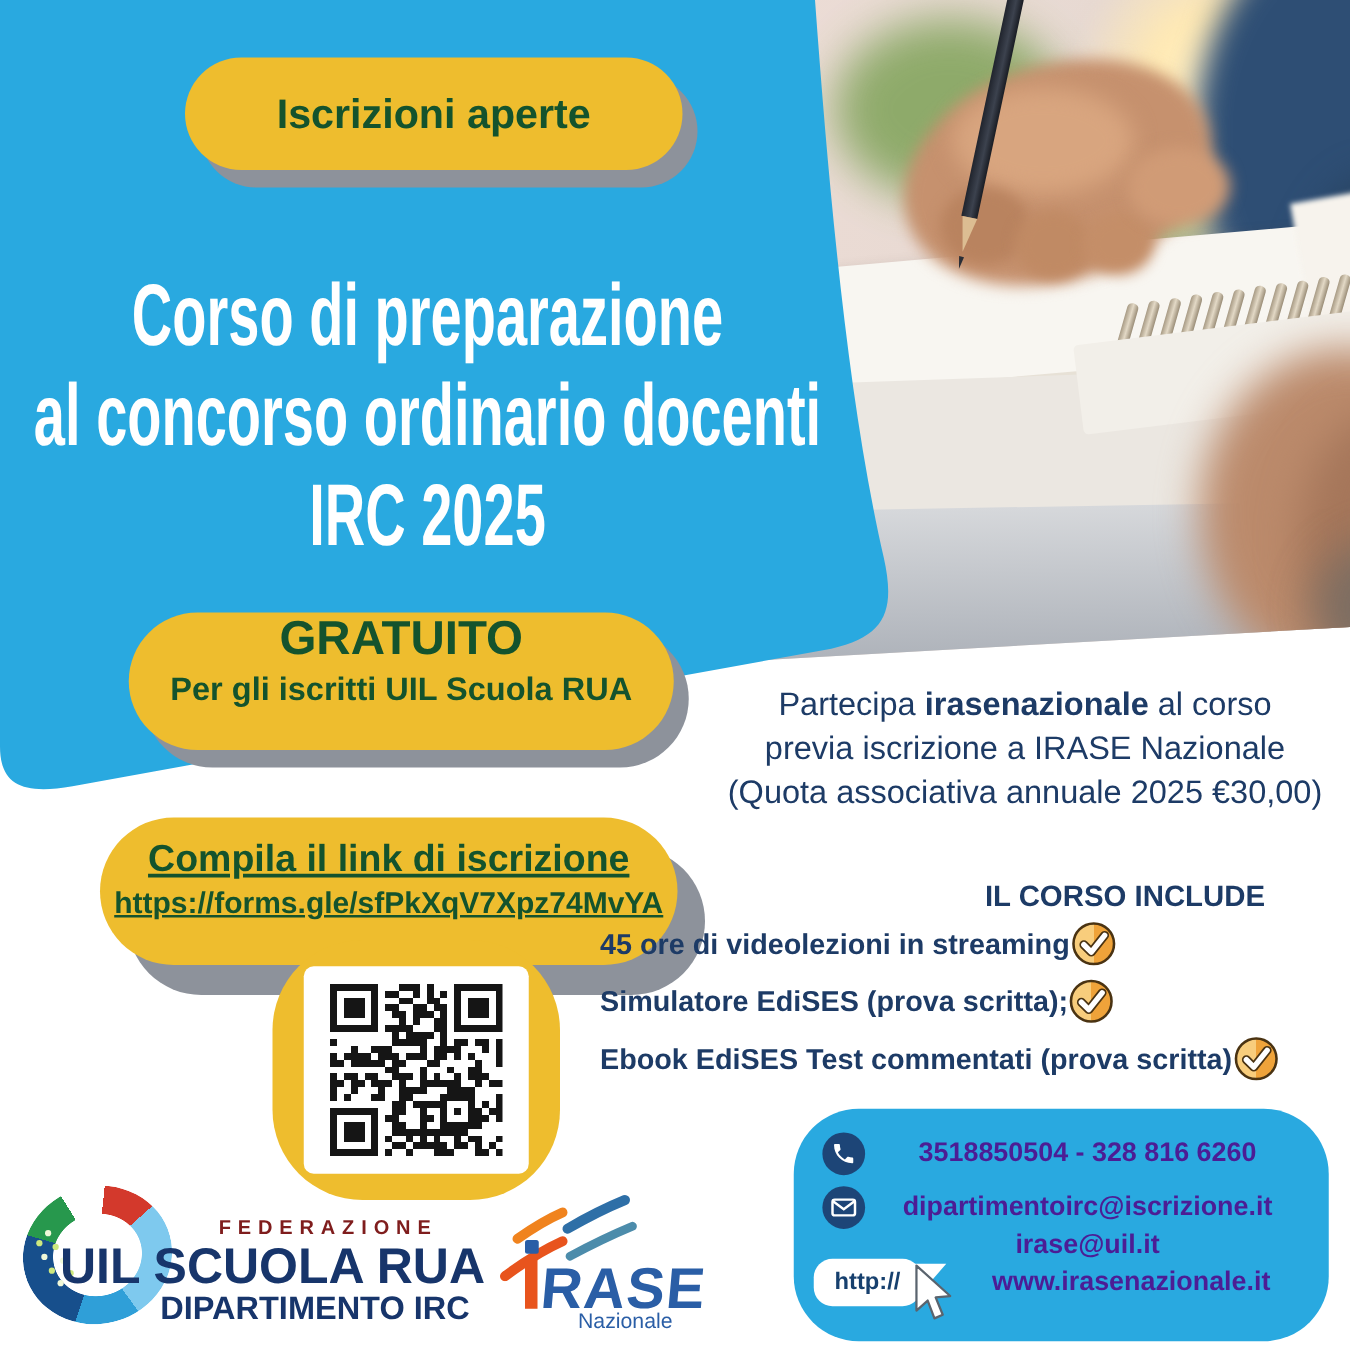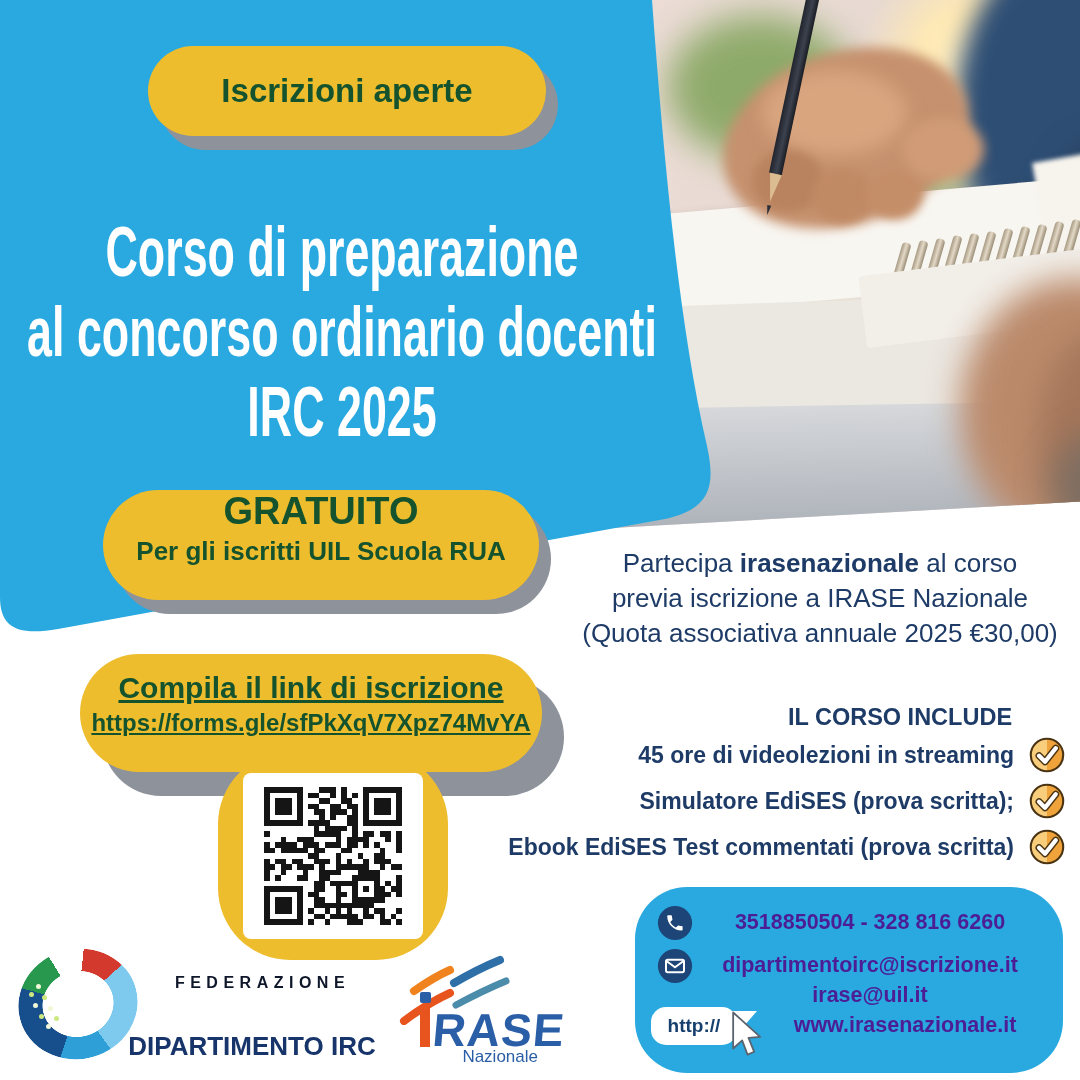--- a/index.html
+++ b/index.html
@@ -71,21 +71,21 @@
   .qrpanel{position:absolute;left:25px;top:21px;width:180px;height:166px;background:#ffffff;border-radius:8px;
            display:flex;align-items:center;justify-content:center;}
 
   
   .participation{left:575px;top:546px;width:490px;text-align:center;color:#1d3b66;
                  font-size:26px;line-height:35px;}
   .participation b{font-weight:bold;}
   .course-head{left:700px;top:704px;width:400px;text-align:center;color:#1d3b66;
                font-size:23.5px;font-weight:bold;}
   .course-items{left:480px;top:736px;width:586px;}
-  .course-row{display:flex;justify-content:flex-end;align-items:center;gap:14px;
+  .course-row{display:flex;align-items:center;
               height:38px;margin-bottom:8px;}
   .course-row span{font-size:23px;font-weight:bold;color:#1d3b66;white-space:nowrap;}
 
   
   .contact{left:635px;top:887px;width:428px;height:186px;border-radius:52px;background:#29a9e0;}
   .cicon{position:absolute;left:22px;width:36px;height:36px;}
   .ctext{position:absolute;left:70px;width:330px;text-align:center;color:#4c1d95;
          font-size:21.5px;font-weight:bold;white-space:nowrap;}
   .bubble{position:absolute;left:16px;top:120px;width:86px;height:38px;background:#ffffff;border-radius:15px;
           color:#17406e;font-size:19px;font-weight:bold;line-height:38px;text-align:center;}
@@ -94,21 +94,21 @@
   .cursor{position:absolute;left:94px;top:124px;z-index:3;}
 
   
   .uil-ring-wrap{left:18px;top:946px;width:120px;height:116px;}
   .uil-ring{position:absolute;inset:0;border-radius:50%;transform:rotate(-15deg) scaleY(.95);
     background:conic-gradient(#ffffff 0 20deg,#d3392c 20deg 62deg,#7ec9ee 62deg 160deg,
                #2f9fd8 160deg 212deg,#174f8c 212deg 302deg,#27984d 302deg 344deg,#ffffff 344deg 360deg);
     -webkit-mask:radial-gradient(closest-side,transparent 59%,#000 60%);
             mask:radial-gradient(closest-side,transparent 59%,#000 60%);}
   .star{position:absolute;width:5px;height:5px;border-radius:50%;}
-  .fed{left:150px;top:974px;width:225px;text-align:center;color:#0f172a;
+  .fed{left:150px;top:974px;width:225px;text-align:center;color:#7f1d1d;
        font-size:16px;font-weight:bold;letter-spacing:5.5px;}
   .uilname{left:48px;top:991px;width:330px;text-align:center;color:#17356b;
            font-size:40px;font-weight:bold;white-space:nowrap;}
   .dip{left:121px;top:1031px;width:262px;text-align:center;color:#17356b;
        font-size:26px;font-weight:bold;white-space:nowrap;}
   .irase{left:393px;top:945px;width:175px;height:130px;}
   .irase-stem{position:absolute;left:27px;top:62px;width:10px;height:40px;background:#e8541d;}
   .irase-dot{position:absolute;left:27px;top:47px;width:11px;height:11px;background:#2a5ea6;border-radius:2px;}
   .irase-name{position:absolute;left:40px;top:58px;color:#2a5ea6;font-size:46px;font-weight:bold;
               transform:skewX(-5deg);letter-spacing:1px;}
@@ -496,20 +496,21 @@
     <div class="star" style="left:11px;top:46px;background:#cde87f"></div>
     <div class="star" style="left:15px;top:57px;background:#f0f8d8"></div>
     <div class="star" style="left:21px;top:68px;background:#cde87f"></div>
     <div class="star" style="left:28px;top:78px;background:#f0f8d8"></div>
     <div class="star" style="left:18px;top:38px;background:#f0f8d8"></div>
     <div class="star" style="left:24px;top:49px;background:#cde87f"></div>
     <div class="star" style="left:30px;top:60px;background:#f0f8d8"></div>
     <div class="star" style="left:36px;top:70px;background:#cde87f"></div>
   </div>
   <div class="abs fed">FEDERAZIONE</div>
+  <div class="abs uilname">UIL SCUOLA RUA</div>
   <div class="abs dip">DIPARTIMENTO IRC</div>
 
   <div class="abs irase">
     <svg width="120" height="80" viewBox="0 0 120 80" style="position:absolute;left:5px;top:0">
       <path d="M16 46 Q36 32 52 25" fill="none" stroke="#f0831e" stroke-width="8" stroke-linecap="round"></path>
       <path d="M56 38 Q80 24 102 15" fill="none" stroke="#2e6fa7" stroke-width="8" stroke-linecap="round"></path>
       <path d="M6 76 Q30 58 52 48" fill="none" stroke="#e8541d" stroke-width="8" stroke-linecap="round"></path>
       <path d="M58 60 Q84 46 108 36" fill="none" stroke="#4c8cab" stroke-width="7" stroke-linecap="round"></path>
     </svg>
     <div class="irase-dot"></div>

